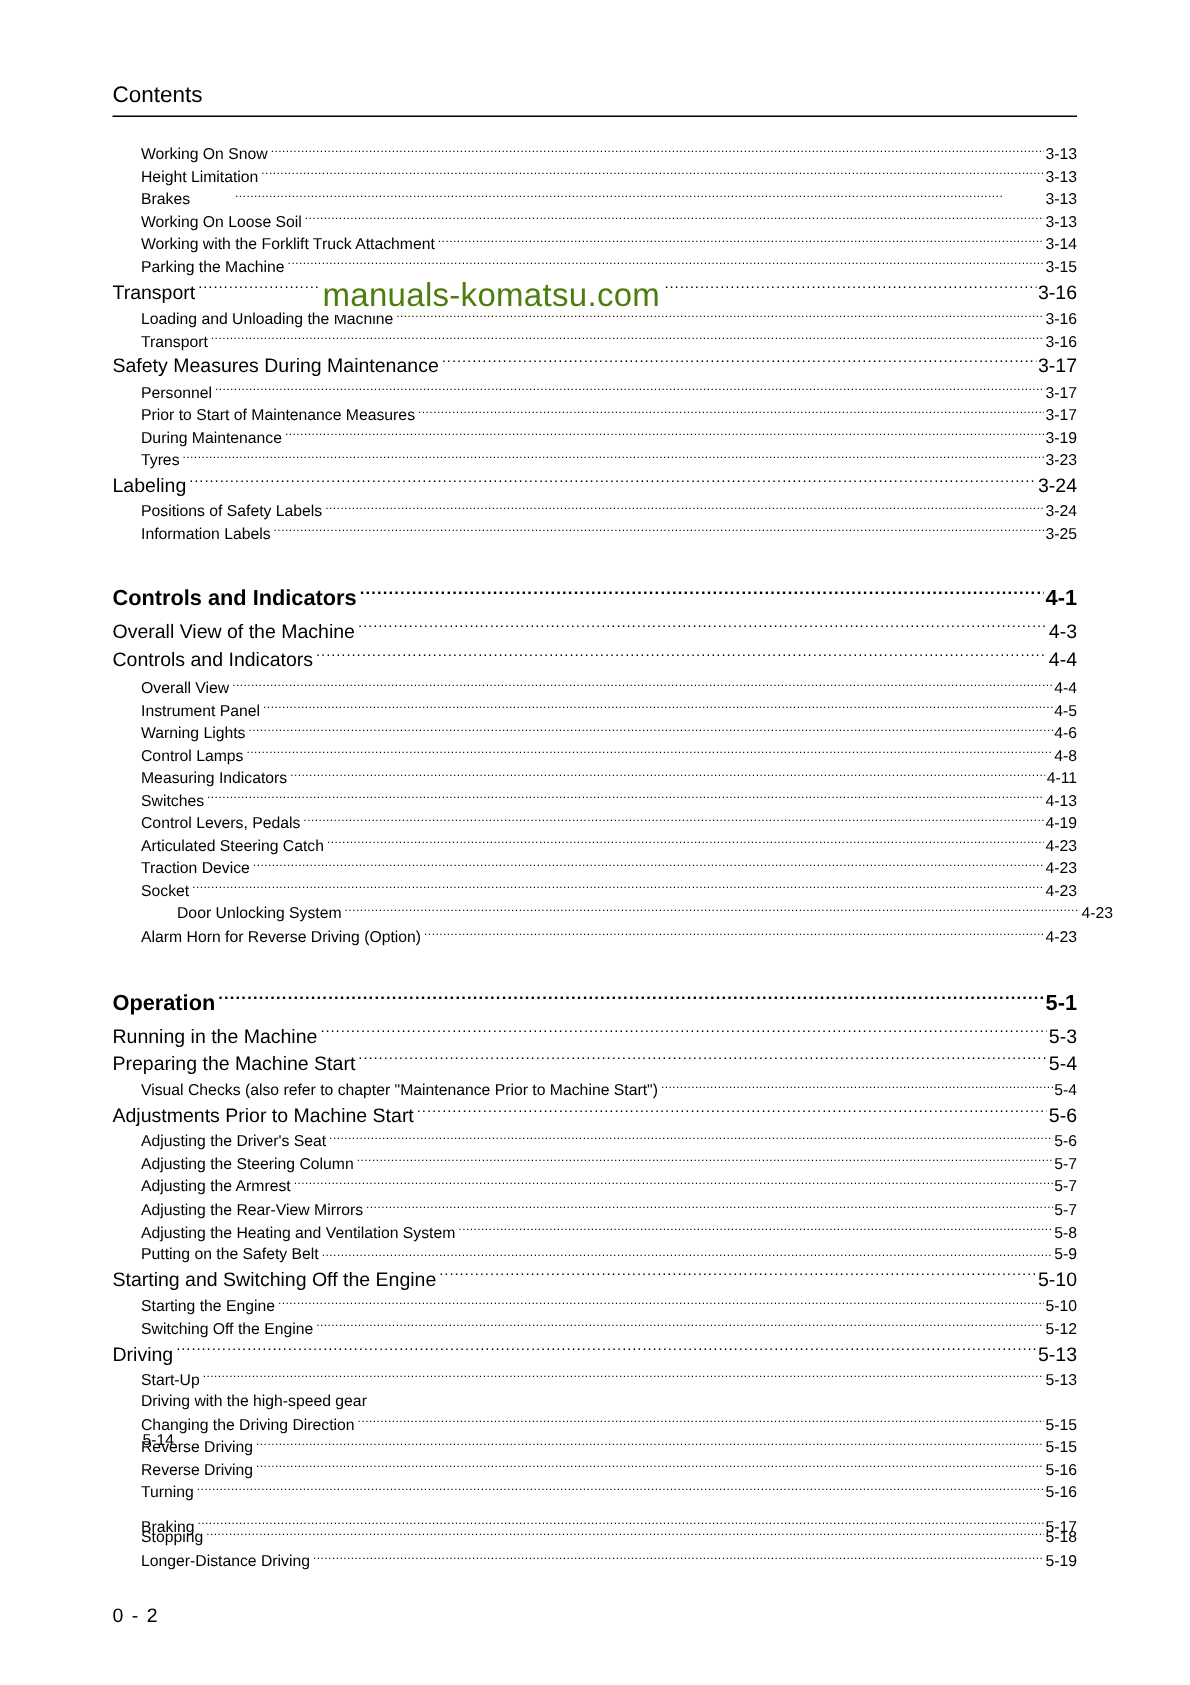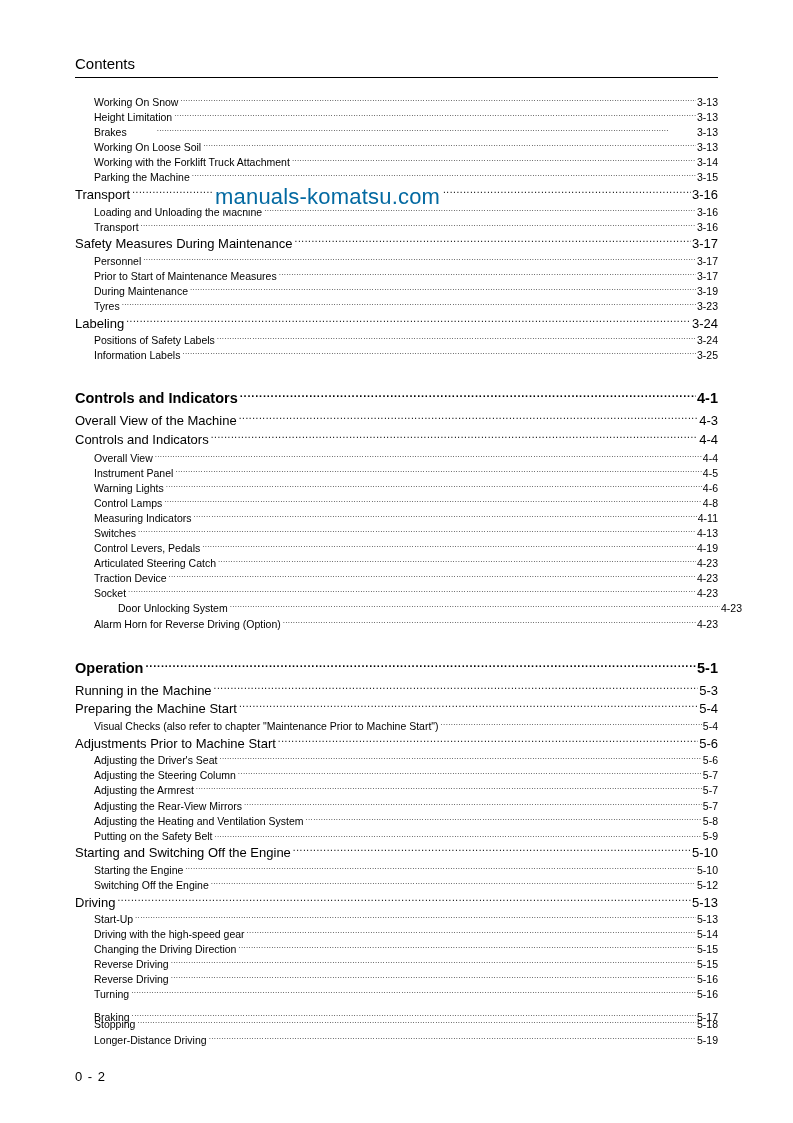--- a/index.html
+++ b/index.html
@@ -29,21 +29,21 @@
   }
   .toc-row .pg { flex: 0 0 auto; padding-left: 1px; }
   .lvl2 { left: 94px; width: 624px; font-size: 10.5px; line-height: 15px; }
   .lvl2 .dots::after { font-size: 8px; letter-spacing: 0.3px; }
   .lvl1 { left: 75px; width: 643px; font-size: 13px; line-height: 18px; }
   .lvl1 .dots::after { font-size: 10px; letter-spacing: 0.6px; }
   .lvl0 { left: 75px; width: 643px; font-size: 14.5px; line-height: 20px; font-weight: bold; }
   .lvl0 .dots::after { font-size: 11px; letter-spacing: 0.8px; }
   .watermark {
     position: absolute; left: 213px; top: 184px;
-    font-size: 22px; line-height: 26px; color: #0369a1; background: #fff;
+    font-size: 22px; line-height: 26px; color: #4d7c0f; background: #fff;
     padding: 0 2px; letter-spacing: 0.2px; text-align: right;
   }
   .page-number {
     position: absolute; left: 75px; top: 1069px; font-size: 13px; line-height: 16px;
     letter-spacing: 1px;
   }
 </style>
 </head>
 <body>
 
@@ -284,21 +284,21 @@
     <div class="toc-row lvl1" style="top: 894px; justify-content: center;">
       <span class="lbl">Driving</span>
       <span class="dots"></span>
       <span class="pg">5-13</span>
     </div>
     <div class="toc-row lvl2" style="top: 912px;">
       <span class="lbl">Start-Up</span>
       <span class="dots"></span>
       <span class="pg">5-13</span>
     </div>
-    <div class="toc-row lvl2" style="top: 927px;">
+    <div class="toc-row lvl2" style="top: 927px; flex-direction: column;">
       <span class="lbl">Driving with the high-speed gear</span>
       <span class="dots"></span>
       <span class="pg">5-14</span>
     </div>
     <div class="toc-row lvl2" style="top: 942px;">
       <span class="lbl">Changing the Driving Direction</span>
       <span class="dots"></span>
       <span class="pg">5-15</span>
     </div>
     <div class="toc-row lvl2" style="top: 957px;">

